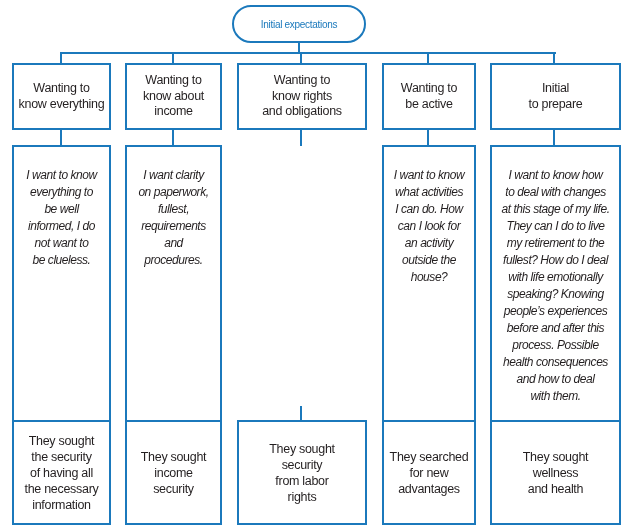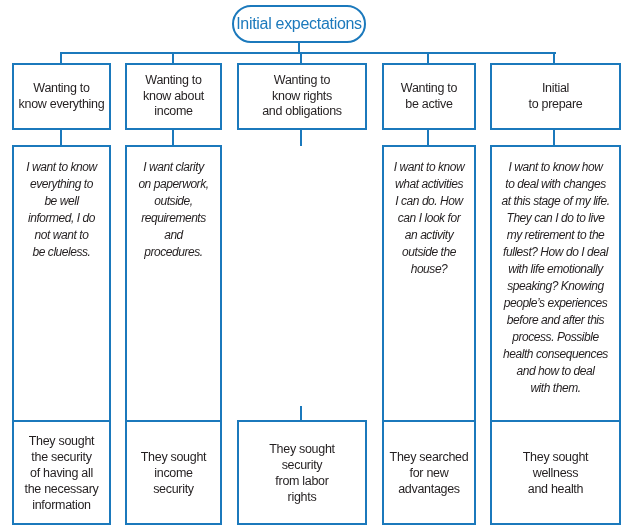--- a/index.html
+++ b/index.html
@@ -33,21 +33,21 @@
     top: 63px;
     height: 67px;
     font-size: 12.5px;
     line-height: 15.5px;
     letter-spacing: -0.3px;
   }
   .quote-box {
     top: 145px;
     height: 334px;
     justify-content: flex-start;
-    padding-top: 12px;
+    padding-top: 20px;
     font-style: italic;
     font-size: 12px;
     line-height: 17px;
     letter-spacing: -0.45px;
   }
   .outcome-box {
     top: 420px;
     height: 105px;
     font-size: 12.5px;
     line-height: 16px;
@@ -64,21 +64,21 @@
     position: absolute;
     box-sizing: border-box;
     left: 232px;
     top: 5px;
     width: 134px;
     height: 38px;
     border: 2px solid #1b79bc;
     border-radius: 19px;
     background: #ffffff;
     color: #1b79bc;
-    font-size: 16px;
+    font-size: 10px;
     letter-spacing: -0.3px;
     display: flex;
     justify-content: center;
     align-items: center;
   }
   
   .line {
     position: absolute;
     background: #1b79bc;
   }
@@ -132,21 +132,21 @@
 the security
 of having all
 the necessary
 information</div>
 
   <div class="box header-box c2">Wanting to
 know about
 income</div>
   <div class="box quote-box c2">I want clarity
 on paperwork,
-outside,
+fullest,
 requirements
 and
 procedures.</div>
   <div class="box outcome-box c2">They sought
 income
 security</div>
 
   <div class="box header-box c3">Wanting to
 know rights
 and obligations</div>

